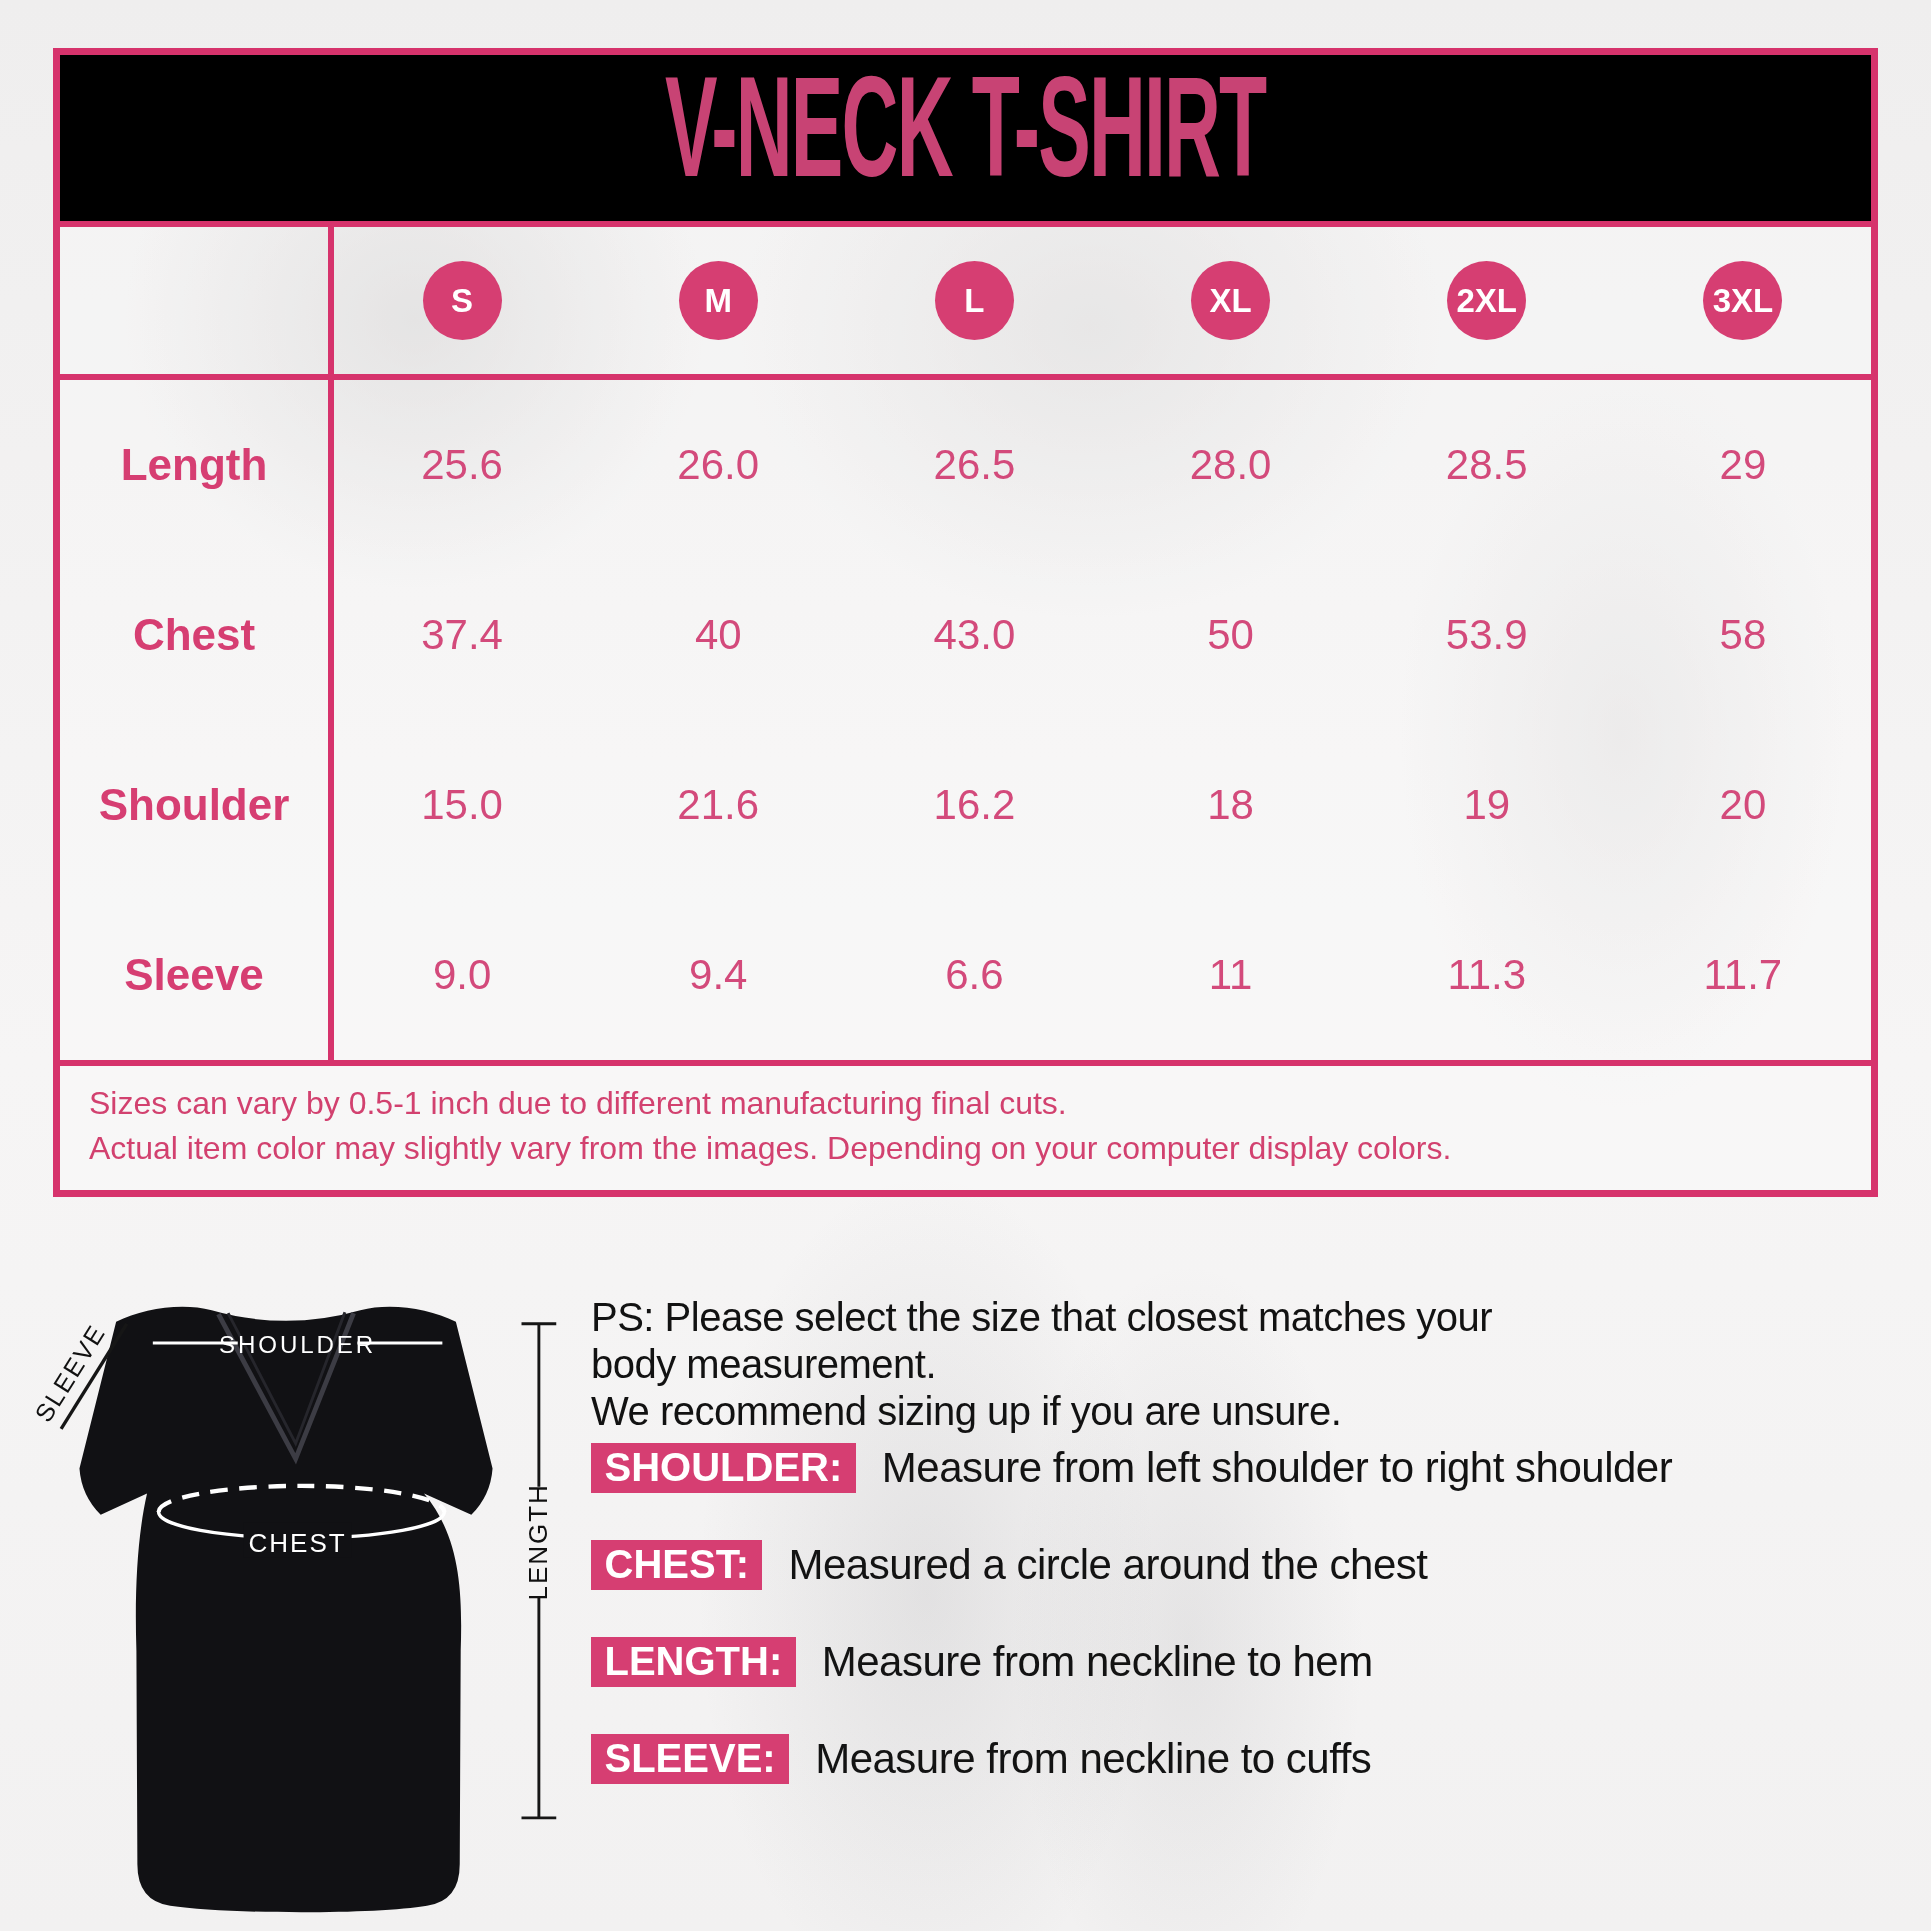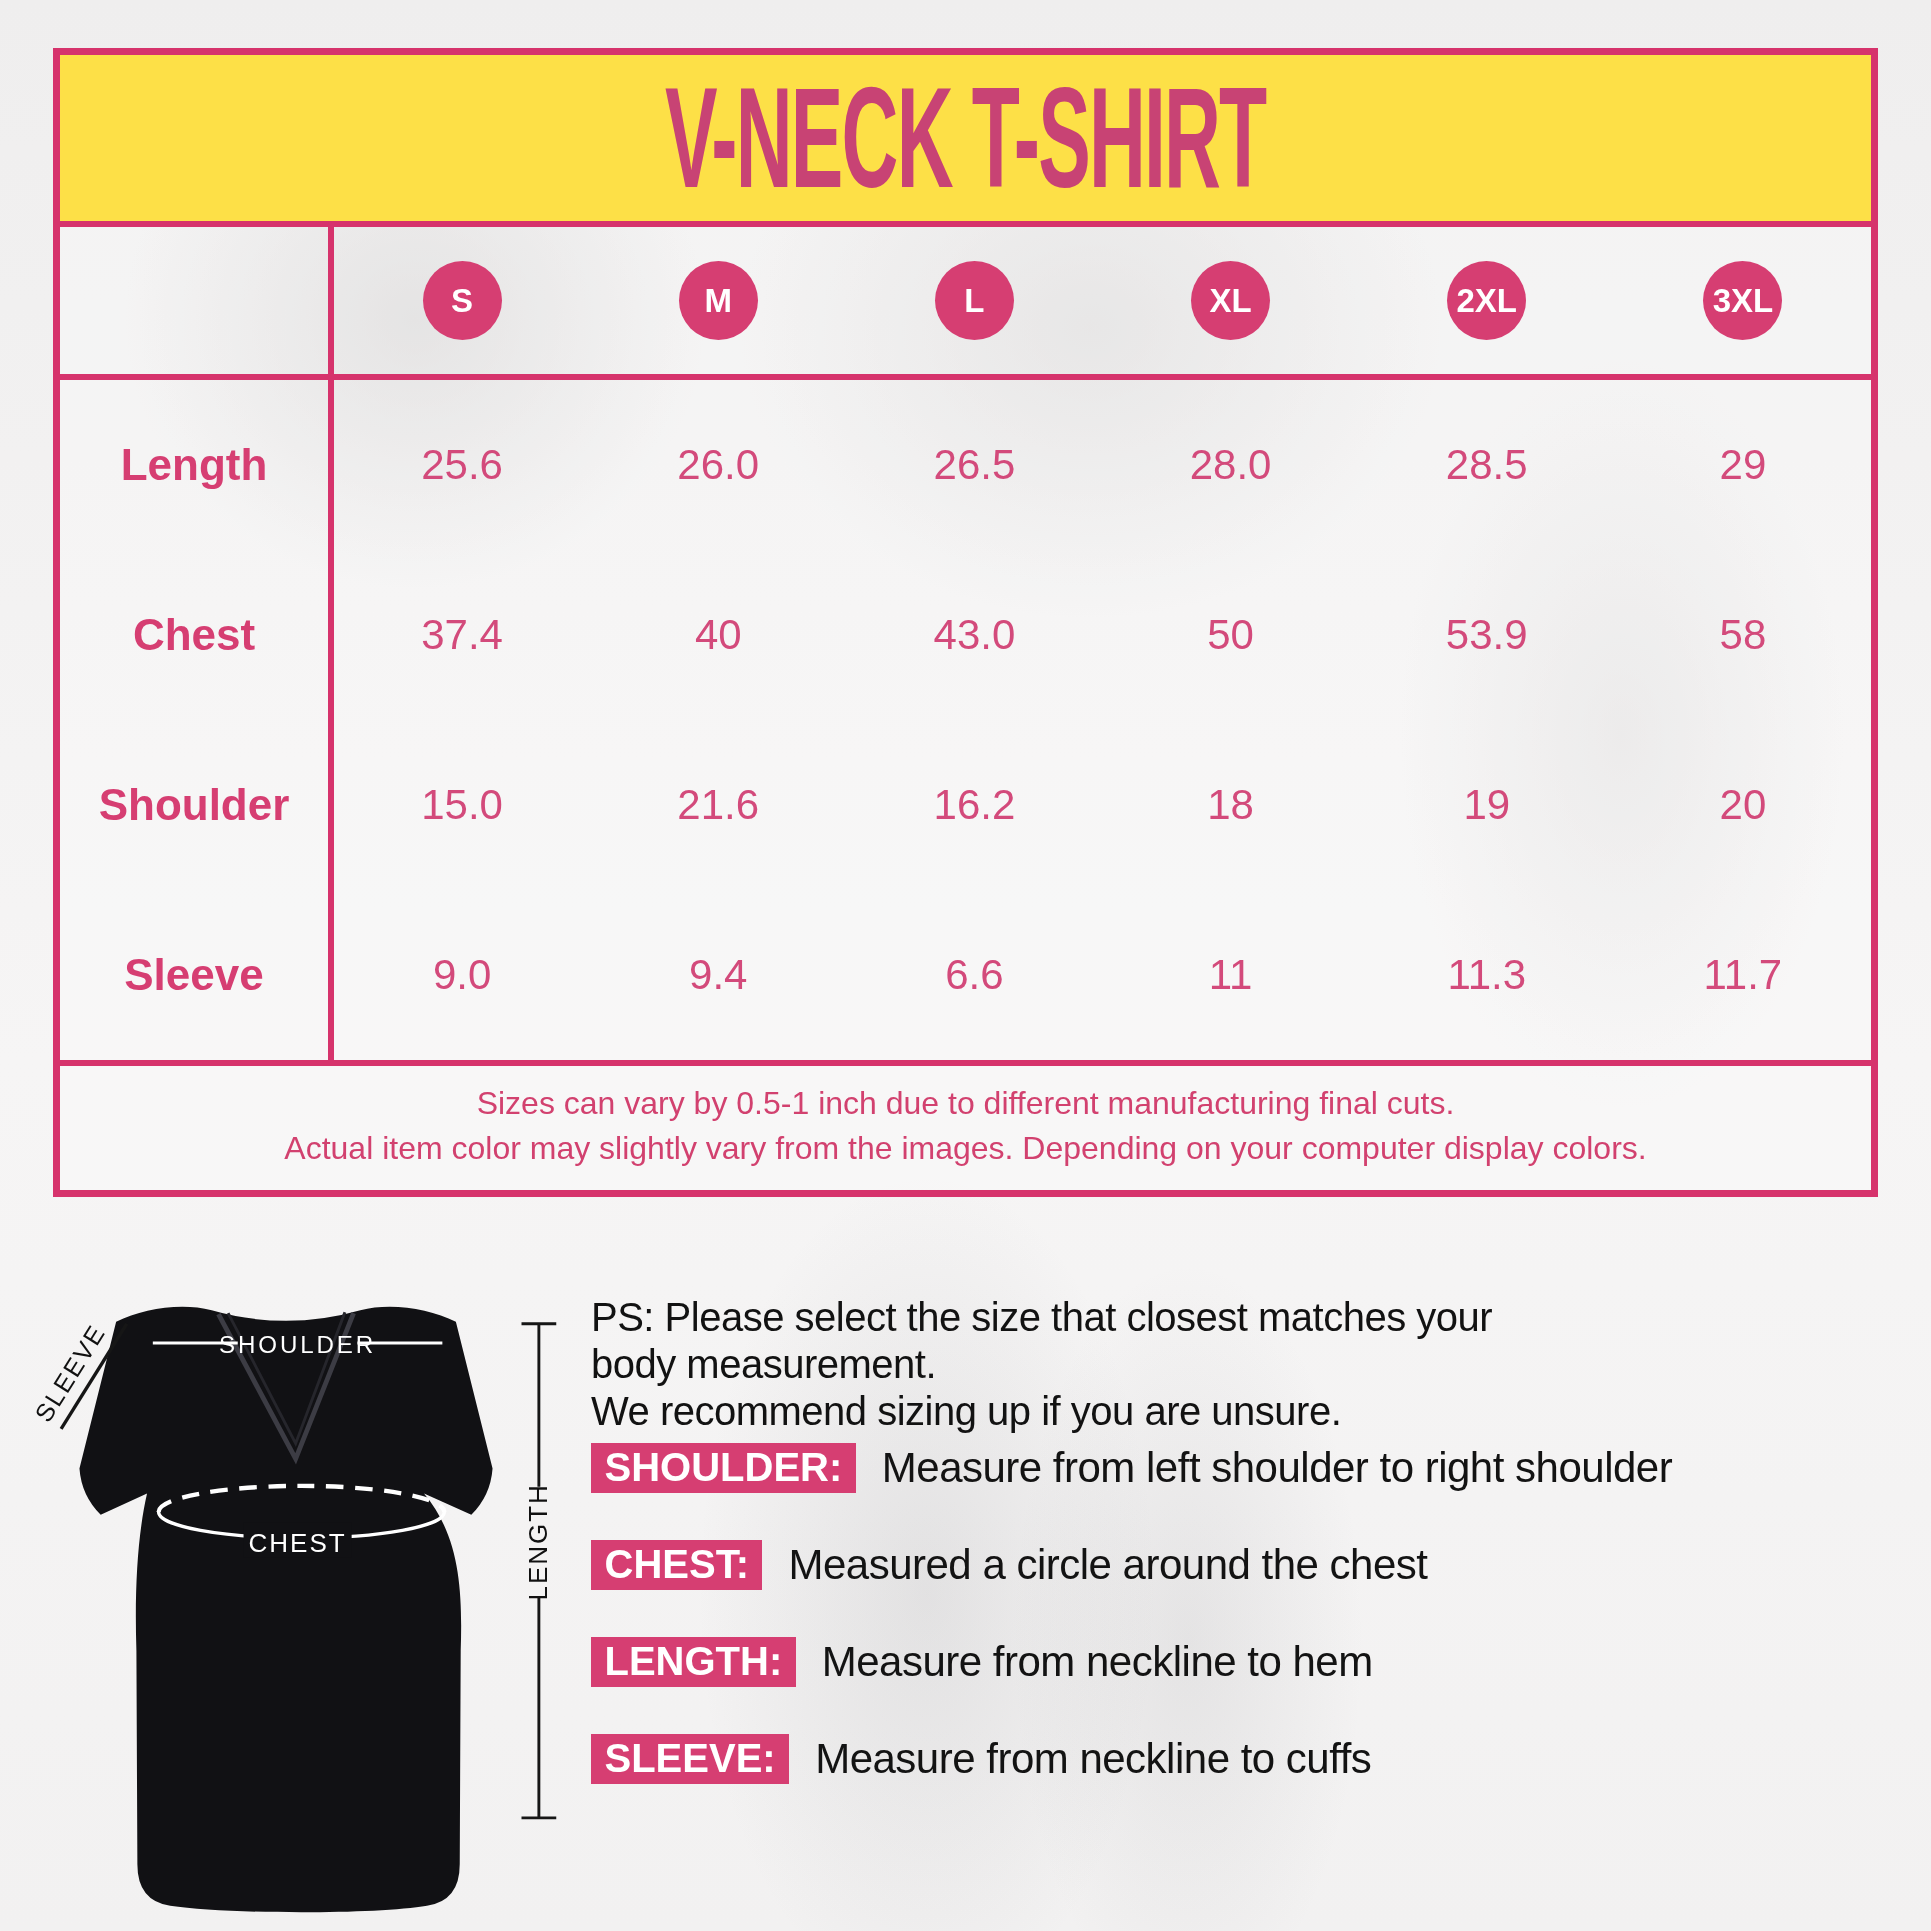--- a/index.html
+++ b/index.html
@@ -18,40 +18,40 @@
       radial-gradient(ellipse 328px 599px at 927px 1593px, rgba(120,120,125,.14), transparent 70%),
       radial-gradient(ellipse 251px 541px at 1188px 1641px, rgba(120,120,125,.12), transparent 70%),
       linear-gradient(180deg,#efeeee 0%,#f6f5f5 55%,#f2f1f1 100%);
   }
   
   .chart{
     position:absolute;left:53px;top:48px;width:1825px;box-sizing:border-box;
     border:7.7px solid #D6336C;background:rgba(255,255,255,0.25);
   }
   .title-band{
-    height:166px;background:#fde047;border-bottom:6.8px solid #D6336C;
-    display:flex;align-items:center;justify-content:center;overflow:hidden;
+    height:166px;background:#000000;border-bottom:6.8px solid #D6336C;
+    display:flex;justify-content:center;overflow:hidden;
   }
   .title-band h1{
     margin:0;font-size:127px;font-weight:bold;color:#C84374;
     letter-spacing:-2.9px;white-space:nowrap;transform:scale(0.62,1.12);
   }
   .grid{display:grid;grid-template-columns:274px repeat(6,1fr);}
   .cell{display:flex;align-items:center;justify-content:center;box-sizing:border-box;}
   .hh{height:153px;border-bottom:6.8px solid #D6336C;}
   .lab{border-right:6.8px solid #D6336C;}
   .circle{
     width:79px;height:79px;border-radius:50%;background:#D63E72;color:#fff;
     font-weight:bold;font-size:33px;display:flex;align-items:center;justify-content:center;
     letter-spacing:0px;
   }
   .dl{height:170px;border-right:6.8px solid #D6336C;color:#D63E72;font-weight:bold;font-size:44px;}
   .dv{height:170px;color:#D34A7B;font-size:42px;}
   .notes{
-    border-top:6.8px solid #D6336C;padding:14.5px 29px 18.3px;text-align:center;
+    border-top:6.8px solid #D6336C;padding:14.5px 29px 18.3px;text-align:left;
     color:#D2416F;font-size:32px;line-height:1.42;
   }
   
   .shirt-svg{position:absolute;left:29px;top:1289px;}
   .ps{
     position:absolute;left:591px;top:1294px;width:966px;
     color:#121212;font-size:40px;line-height:1.18;letter-spacing:-0.5px;
   }
   .defs{position:absolute;left:591px;top:1442px;}
   .def-row{display:flex;align-items:center;height:52px;margin-bottom:45px;}

